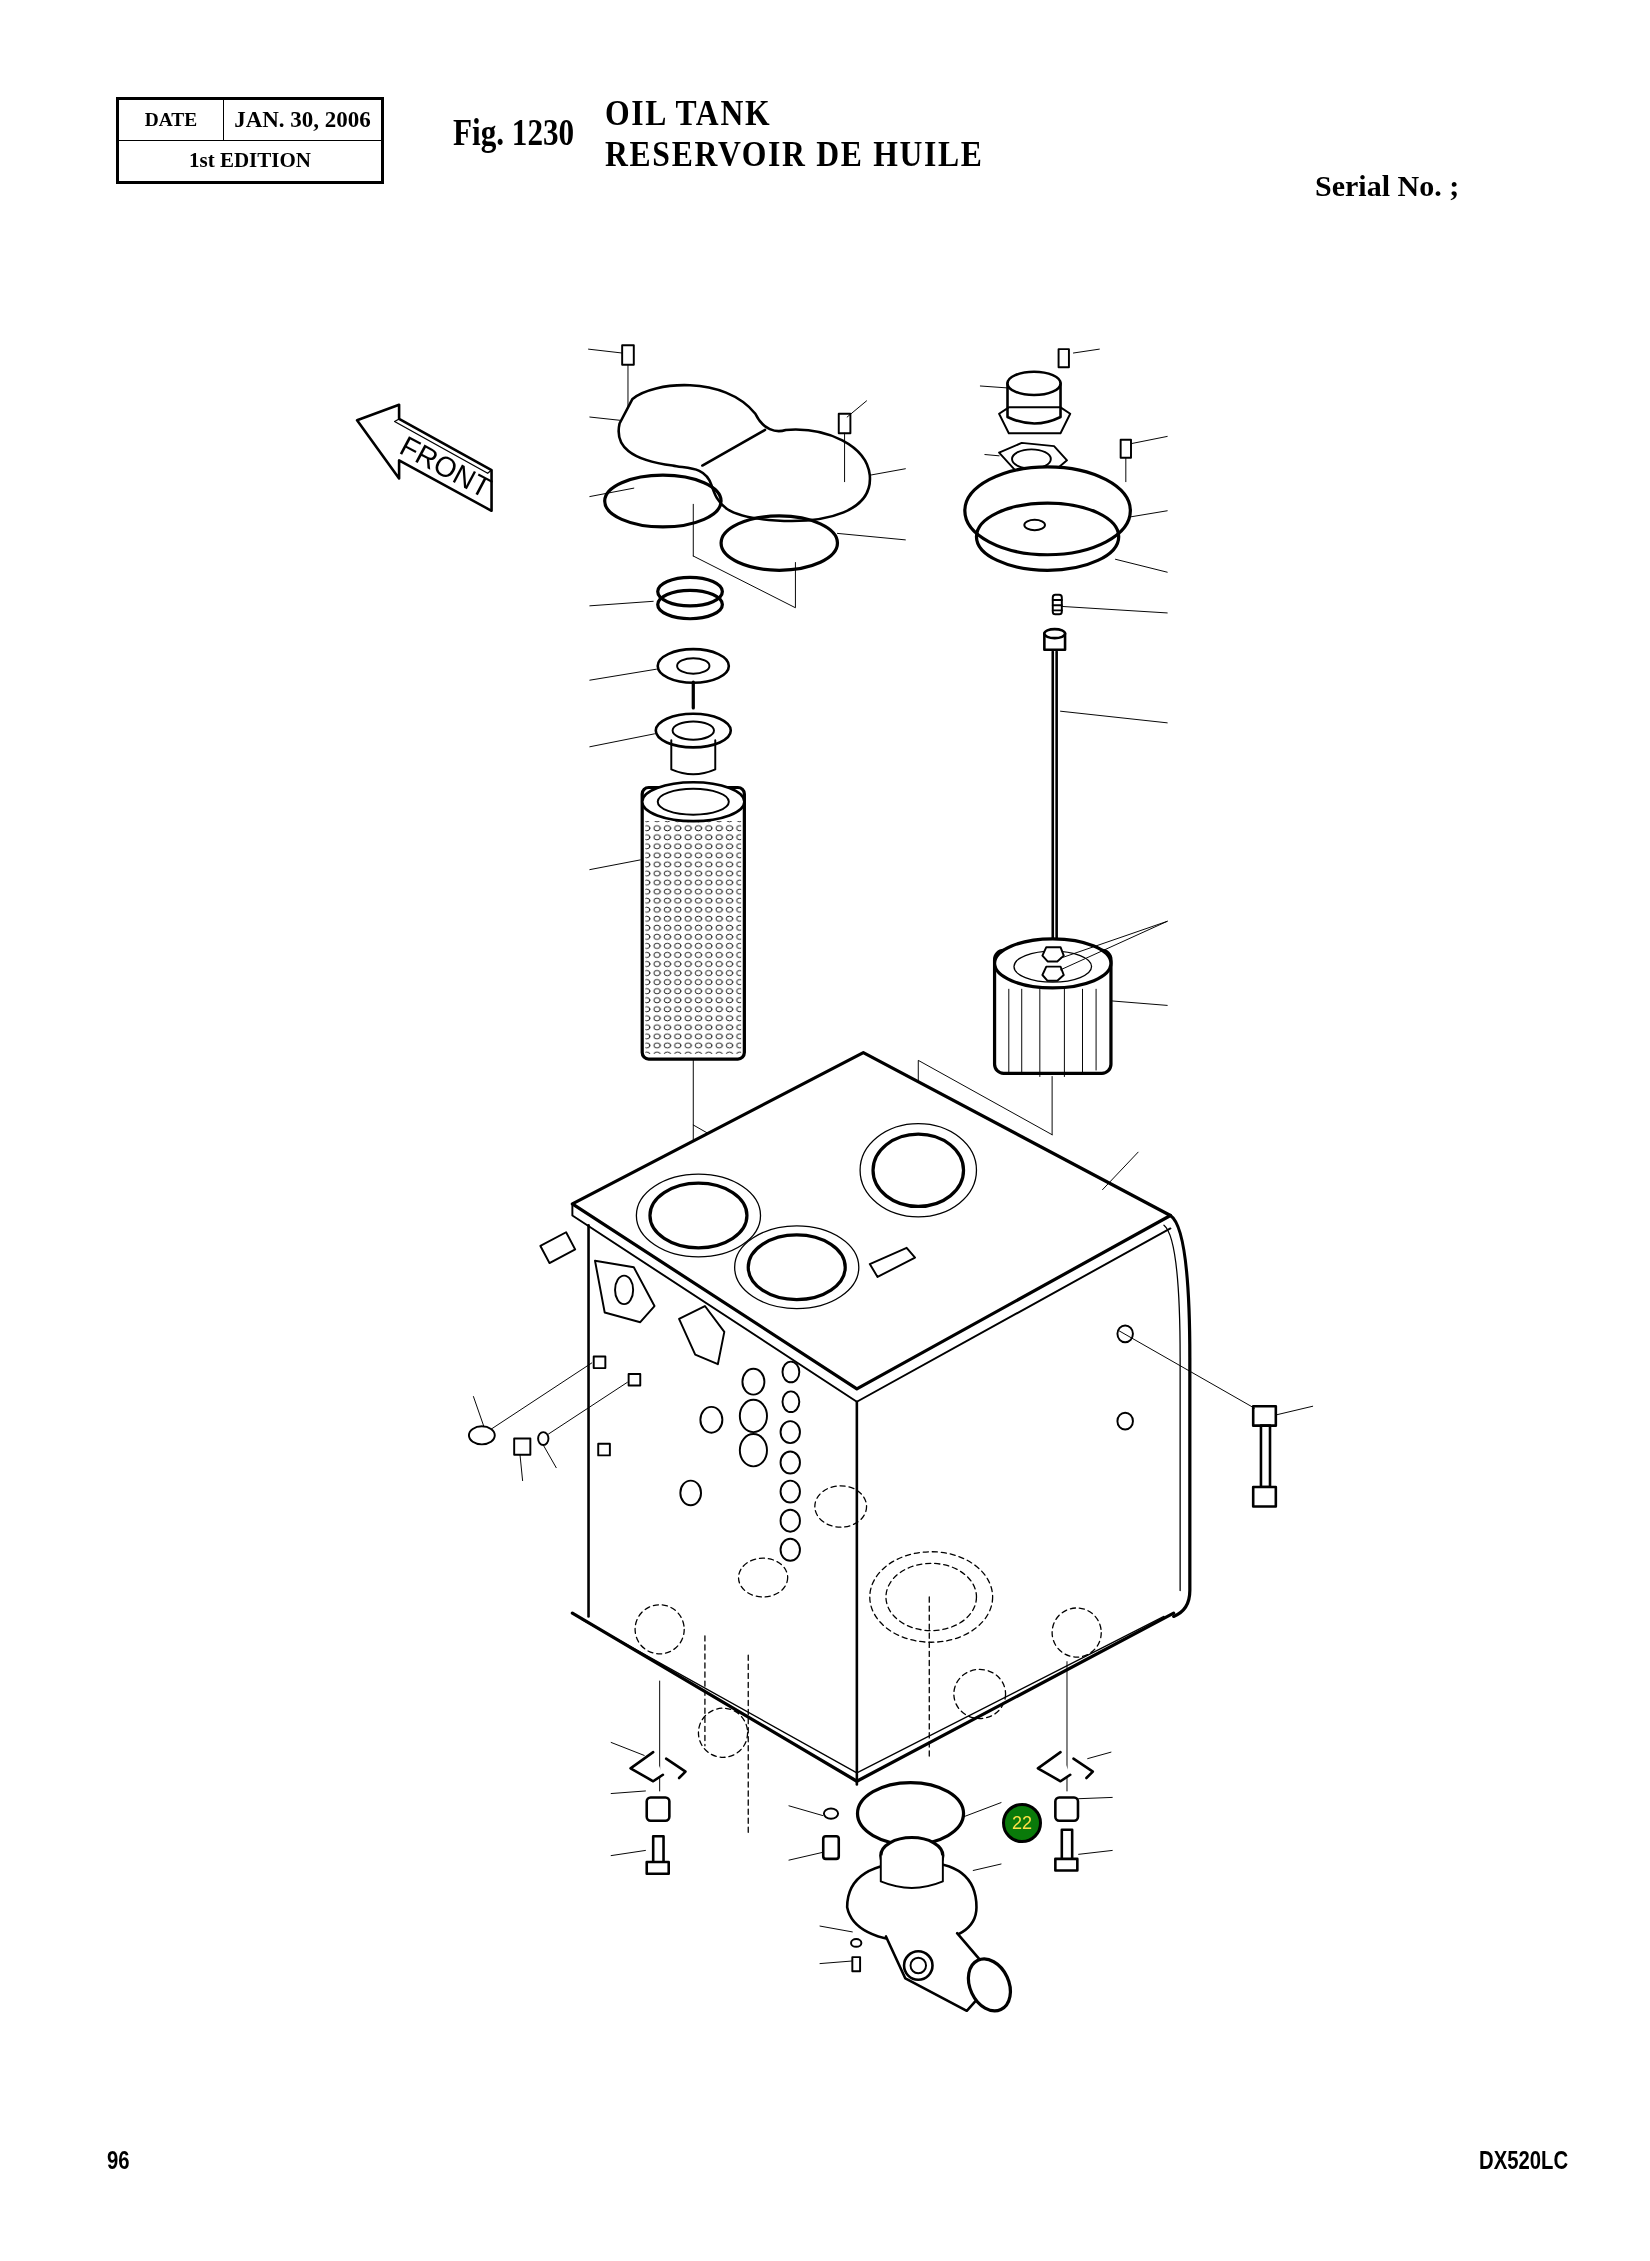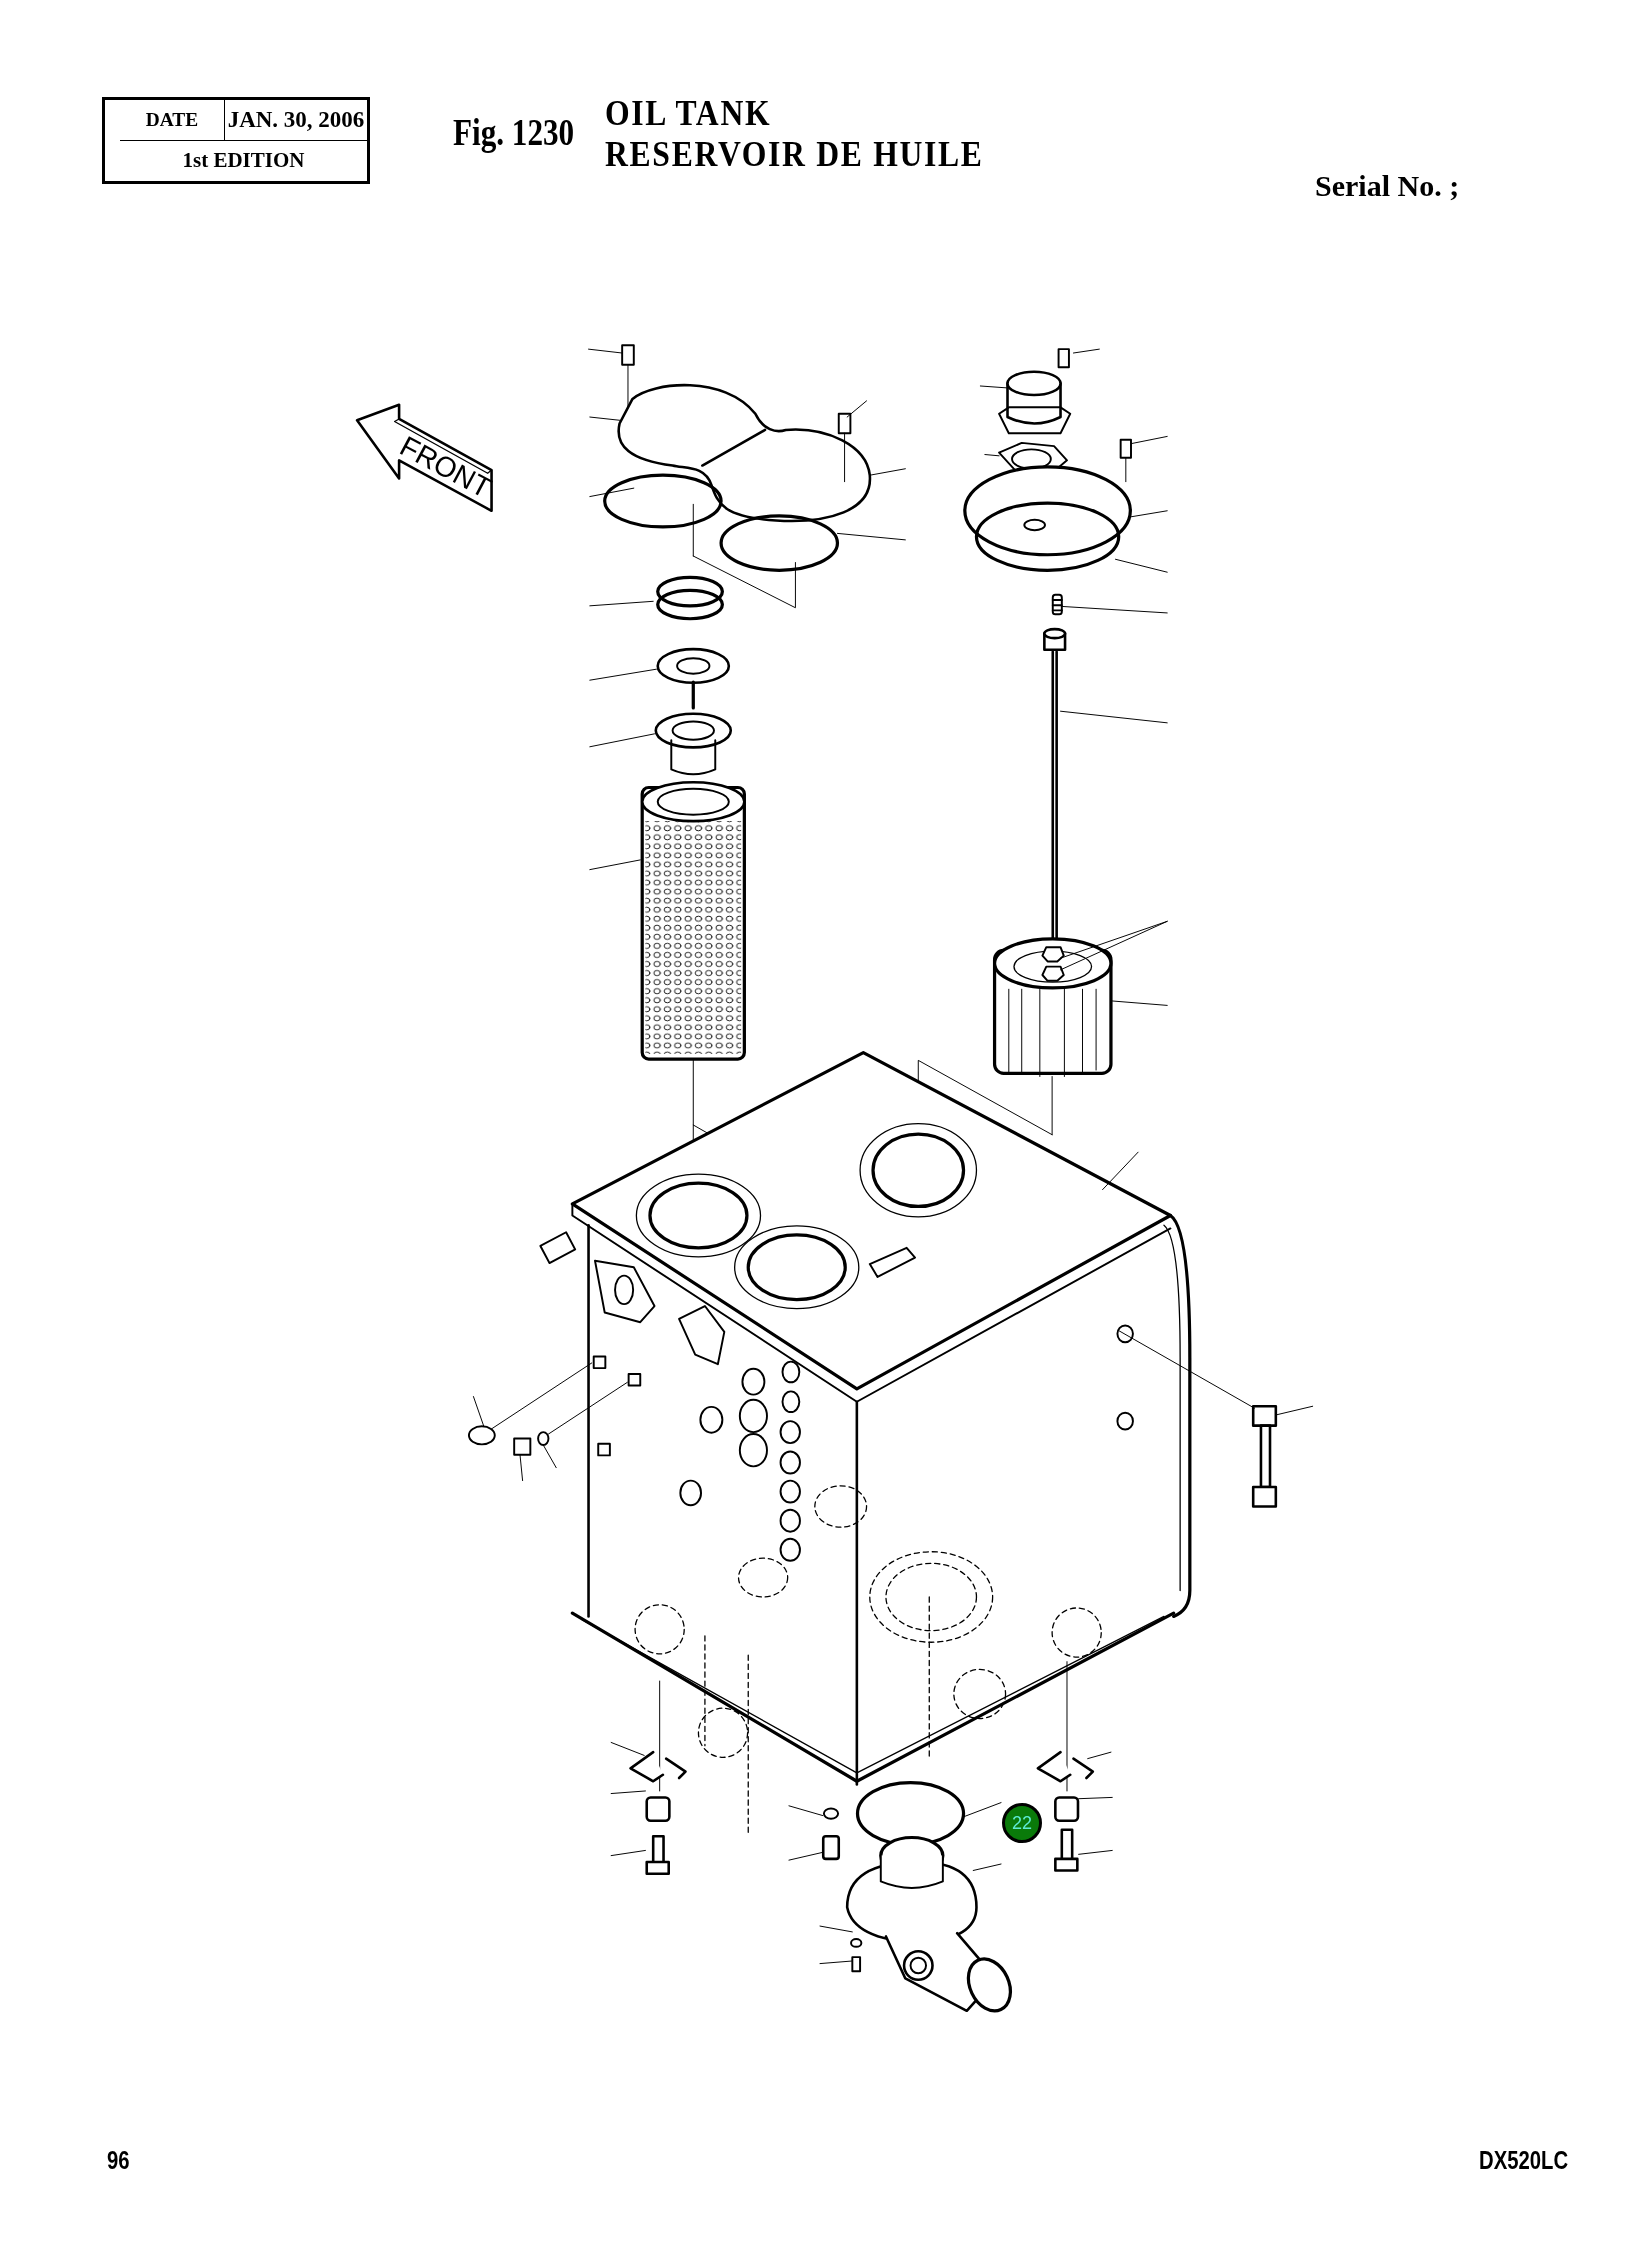--- a/index.html
+++ b/index.html
@@ -1,29 +1,29 @@
 <!DOCTYPE html>
 <html style="font-size:10.3px"><head>
 <meta charset="utf-8">
 <style>
   html, body { margin:0; padding:0; background:#ffffff; }
   body { width:1651px; height:2261px; position:relative; overflow:hidden; font-family:"Liberation Serif", serif; color:#000; }
-  .date-box { position:absolute; left:102px; top:97px; width:268px; height:87px; border:3.9px solid #000; box-sizing:border-box;padding-left:15px; }
+  .date-box { position:absolute; left:116px; top:97px; width:268px; height:87px; border:3.9px solid #000; box-sizing:border-box; }
   .date-row { display:flex; height:41px; border-bottom:1.9px solid #000; box-sizing:border-box; }
   .date-label { width:105px; border-right:1.9px solid #000; display:flex; align-items:center; justify-content:center; font-weight:bold; font-size:19.4px; box-sizing:border-box; }
   .date-value { flex:1; display:flex; align-items:center; justify-content:center; font-weight:bold; font-size:23px; }
   .edition-row { height:38px; display:flex; align-items:center; justify-content:center; font-weight:bold; font-size:21px; }
   .fig-num { position:absolute; left:453px; top:110px; font-weight:bold; font-size:38px; transform:scaleX(0.82); transform-origin:left center; white-space:nowrap; }
   .title-en { position:absolute; left:605px; top:92px; font-weight:bold; font-size:36px; letter-spacing:1.9px; transform:scaleX(0.88); transform-origin:left center; white-space:nowrap; }
   .title-fr { position:absolute; left:605px; top:133px; font-weight:bold; font-size:36px; letter-spacing:1.9px; transform:scaleX(0.88); transform-origin:left center; white-space:nowrap; }
   .serial { position:absolute; left:1315px; top:169px; font-weight:bold; font-size:30px; white-space:nowrap; }
   .page-num { position:absolute; left:107px; top:2145px; font-family:"Liberation Sans", sans-serif; font-weight:bold; font-size:26px; transform:scaleX(0.78); transform-origin:left center; }
   .model { position:absolute; right:83px; top:2145px; font-family:"Liberation Sans", sans-serif; font-weight:bold; font-size:26px; transform:scaleX(0.78); transform-origin:right center; }
   svg.drawing { position:absolute; left:0; top:0; }
-  .callout { position:absolute; width:40px; height:40px; border-radius:50%; background:#0a7a0a; border:3.2px solid #000; box-sizing:border-box; display:flex; align-items:center; justify-content:center; color:#5eead4; font-family:"Liberation Sans", sans-serif; font-size:18px; }
+  .callout { position:absolute; width:40px; height:40px; border-radius:50%; background:#0a7a0a; border:3.2px solid #000; box-sizing:border-box; display:flex; align-items:center; justify-content:center; color:#fde047; font-family:"Liberation Sans", sans-serif; font-size:18px; }
 </style>
 </head>
 <body>
 
 <div class="date-box">
   <div class="date-row">
     <div class="date-label">DATE</div>
     <div class="date-value">JAN. 30, 2006</div>
   </div>
   <div class="edition-row">1st EDITION</div>

